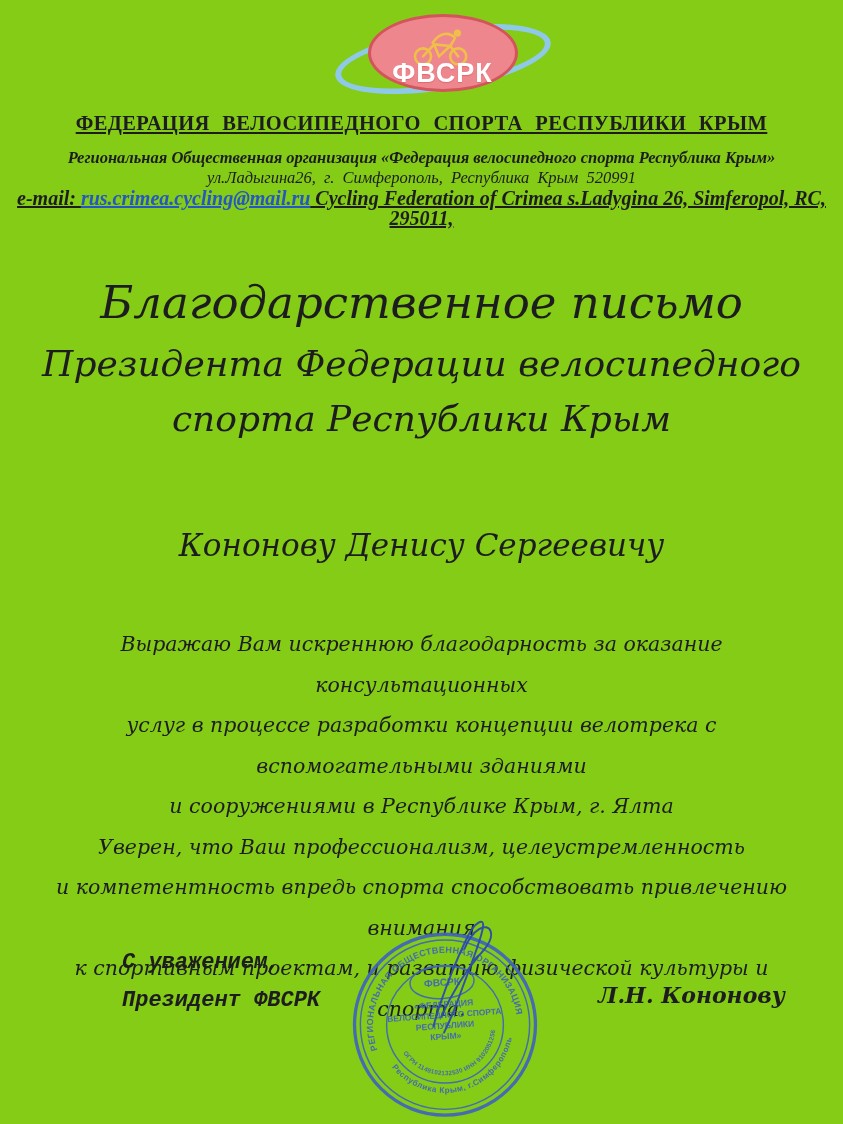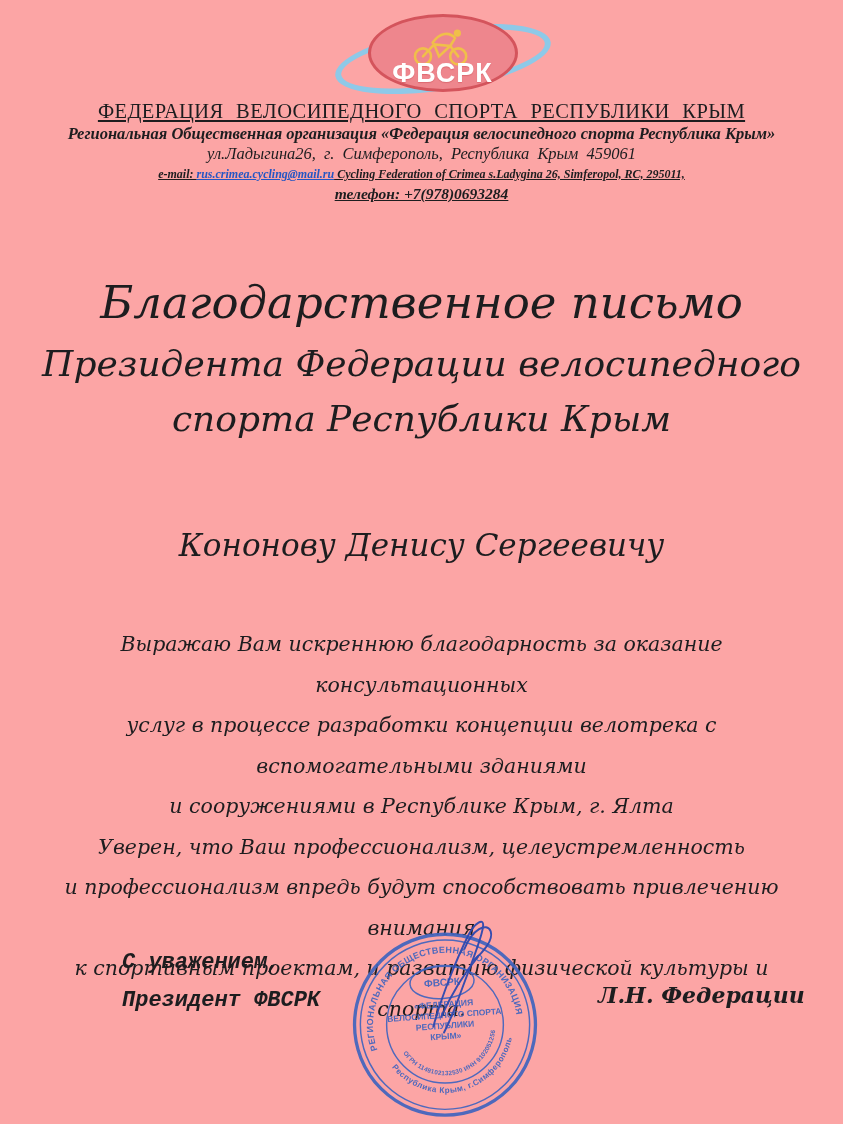--- a/index.html
+++ b/index.html
@@ -1,18 +1,18 @@
 <!DOCTYPE html>
 <html><head>
 <meta charset="utf-8">
 <style>
   html,body { margin:0; padding:0; background:#ffffff; }
   .page {
     position:relative; width:843px; height:1124px; margin:0 auto;
-    background:#fca5a5; color:#1d1d1f; overflow:hidden;
+    background:#84cc16; color:#1d1d1f; overflow:hidden;
     font-family:"Liberation Serif", serif;
   }
 
   
   .logo { position:absolute; top:8px; left:50%; margin-left:-88px; width:220px; height:94px; }
   .logo-ring {
     position:absolute; left:0; top:20px; width:206px; height:50px;
     border:6px solid #8ec9e8; border-radius:50%;
     transform:rotate(-9deg);
   }
@@ -23,26 +23,26 @@
   .logo-bike { position:absolute; left:50%; top:9px; transform:translateX(-50%); width:88px; height:40px; }
   .logo-abbr {
     position:absolute; left:0; top:41px; width:100%; text-align:center;
     color:#ffffff; font-family:"Liberation Sans", sans-serif; font-weight:bold;
     font-size:27px; letter-spacing:1px; text-shadow:0 1px 1px rgba(200,70,80,.45);
   }
 
   
   .letterhead { position:absolute; top:99px; left:0; width:100%; text-align:center; }
   .org-name {
-    margin:0; font-size:20.5px; font-weight:normal; letter-spacing:.4px; word-spacing:7px;
+    margin:12px; font-size:20.5px; font-weight:bold; letter-spacing:.4px; word-spacing:7px;
     text-decoration:underline; line-height:24px;
   }
   .org-line2 { font-size:16.5px; font-weight:bold; font-style:italic; line-height:21px; }
   .org-address { font-size:16.5px; font-style:italic; line-height:20px; word-spacing:4px; }
-  .contact-line { font-size:12px; font-weight:bold; font-style:italic; line-height:20px; text-decoration:underline; }
+  .contact-line { font-size:20px; font-weight:bold; font-style:italic; line-height:20px; text-decoration:underline; }
   .contact-line a { text-decoration:underline; cursor:pointer; }
   .phone-line { font-size:15.5px; font-weight:bold; font-style:italic; line-height:20px; }
   .phone-line span { text-decoration:underline; }
 
   
   .script { font-family:"DejaVu Serif", serif; font-style:italic; }
 
   .letter-title { position:absolute; top:272px; left:0; width:100%; text-align:center; font-size:45px; line-height:62px; }
   .letter-subtitle { position:absolute; top:336px; left:0; width:100%; text-align:center; font-size:36px; line-height:55px; }
 
@@ -76,52 +76,49 @@
         </g>
         <circle cx="68" cy="9" r="4.5" fill="#f0bf4a"></circle>
       </svg>
       <div class="logo-abbr">ФВСРК</div>
     </div>
   </div>
 
   <div class="letterhead">
     <h1 class="org-name">ФЕДЕРАЦИЯ ВЕЛОСИПЕДНОГО СПОРТА РЕСПУБЛИКИ КРЫМ</h1>
     <div class="org-line2">Региональная Общественная организация «Федерация велосипедного спорта Республика Крым»</div>
-    <div class="org-address">ул.Ладыгина26, г. Симферополь, Республика Крым 459061</div>
+    <div class="org-address">ул.Ладыгина26, г. Симферополь, Республика Крым 520991</div>
     <div class="contact-line">
       <span>e-mail: </span><a style="color:#2456c4">rus.crimea.cycling@mail.ru</a><span> Cycling Federation of Crimea s.Ladygina 26, Simferopol, RC, 295011,</span>
-    </div>
-    <div class="phone-line">
-      <span>телефон: +7(978)0693284</span>
     </div>
   </div>
 
   <div class="letter-title script">Благодарственное письмо</div>
   <div class="letter-subtitle script">
     <div>Президента Федерации велосипедного</div>
     <div>спорта Республики Крым</div>
   </div>
 
   <div class="recipient script">Кононову Денису Сергеевичу</div>
 
   <div class="body-text script">
     <div>Выражаю Вам искреннюю благодарность за оказание консультационных</div>
     <div>услуг в процессе разработки концепции велотрека с вспомогательными зданиями</div>
     <div>и сооружениями в Республике Крым, г. Ялта</div>
     <div>Уверен, что Ваш профессионализм, целеустремленность</div>
-    <div>и профессионализм впредь будут способствовать привлечению внимания</div>
+    <div>и компетентность впредь спорта способствовать привлечению внимания</div>
     <div>к спортивным проектам, и развитию физической культуры и спорта.</div>
   </div>
 
   <div class="closing-block script">
     <div>С уважением,</div>
     <div>Президент ФВСРК</div>
   </div>
 
-  <div class="signer-name script">Л.Н. Федерации</div>
+  <div class="signer-name script">Л.Н. Кононову</div>
 
   <div class="stamp">
     <svg viewBox="0 0 200 220">
       <defs>
         <path id="arcTop" d="M 27.6 135.4 A 74 74 0 1 1 172.4 135.4"></path>
         <path id="arcOgrn" d="M 49.8 133.5 A 52 52 0 0 0 150.2 133.5"></path>
         <path id="arcBottom" d="M 34.2 143.9 A 70 70 0 0 0 165.8 143.9"></path>
       </defs>
       <g stroke="#4064bf" fill="none" opacity="0.92">
         <circle cx="100" cy="120" r="93" stroke-width="3.4"></circle>

